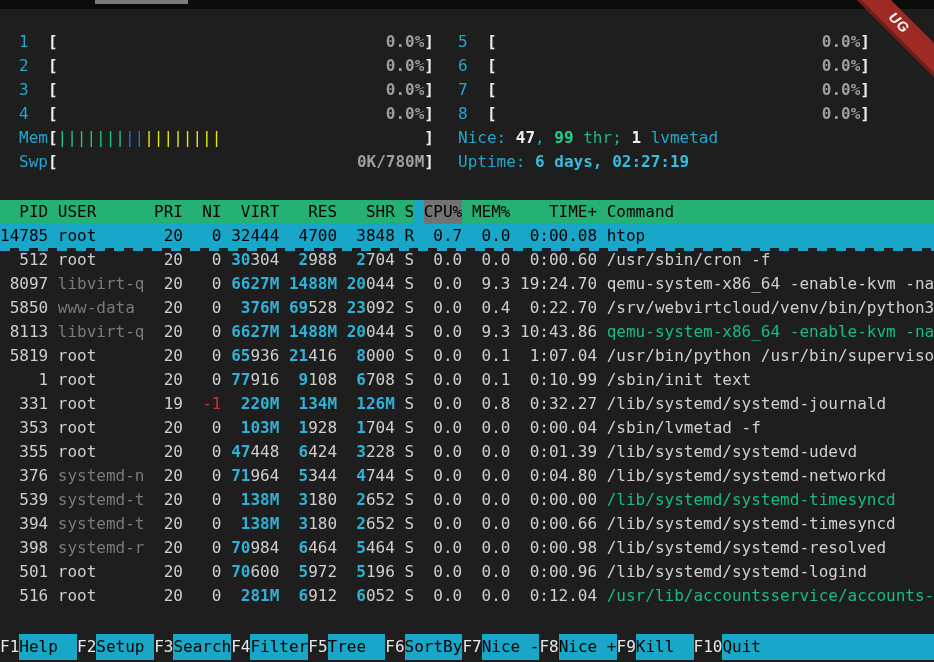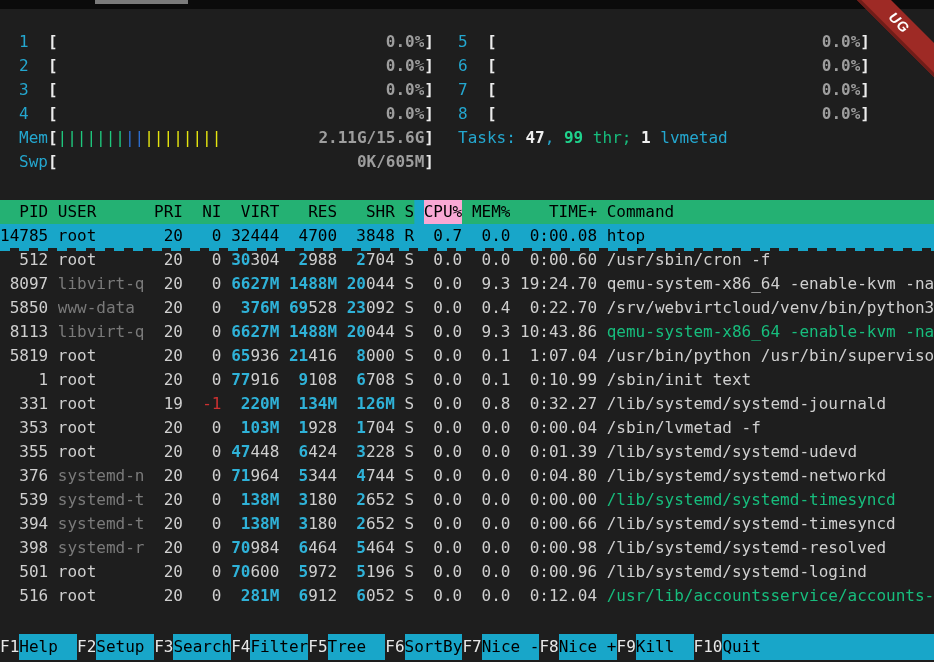--- a/index.html
+++ b/index.html
@@ -30,21 +30,21 @@
   .c-green{color:#17bd7d;}
   .c-greenb{color:#1fd38d;font-weight:bold;}
   
   .table{margin-top:26px;}
   .trow{display:flex;height:24px;white-space:pre;position:relative;}
   .cell{display:block;overflow:hidden;}
   .gap{margin-left:1ch;}
   .cmd{flex:1;}
   .thead{background:#24b173;}
   .thead .cell{color:#000;}
-  .sortcell{background:#f9a8d4;box-shadow:-9.7px 0 0 #18a6c9;}
+  .sortcell{background:#737373;box-shadow:-9.7px 0 0 #18a6c9;}
   .num-hi{color:#2fb2d8;font-weight:bold;}
   .dimuser{color:#7a7a7a;}
   .cmdgreen{color:#17bd7d;}
   .nired{color:#cd3131;}
   .sel{background:#18a6c9;}
   .sel .cell,.sel span{color:#000 !important;font-weight:normal !important;}
   .sel::after{content:"";position:absolute;left:0;top:24px;width:100%;height:3px;z-index:2;
               background:repeating-linear-gradient(90deg,#18a6c9 0 10px,transparent 10px 19px);}
   
   .fbar{position:absolute;left:0;bottom:2px;width:934px;height:26px;line-height:26px;
@@ -65,29 +65,30 @@
   <div class="ribbon">
     <span>UG</span>
   </div>
 
   <div class="meters">
     <div class="mcol-left">
         <div class="meter-row"><span class="mcap">1</span><span class="br">[</span><div class="minner"><span class="pipes"></span><span class="mval">0.0%</span></div><span class="br">]</span></div>
         <div class="meter-row"><span class="mcap">2</span><span class="br">[</span><div class="minner"><span class="pipes"></span><span class="mval">0.0%</span></div><span class="br">]</span></div>
         <div class="meter-row"><span class="mcap">3</span><span class="br">[</span><div class="minner"><span class="pipes"></span><span class="mval">0.0%</span></div><span class="br">]</span></div>
         <div class="meter-row"><span class="mcap">4</span><span class="br">[</span><div class="minner"><span class="pipes"></span><span class="mval">0.0%</span></div><span class="br">]</span></div>
-        <div class="meter-row"><span class="mcap">Mem</span><span class="br">[</span><div class="minner"><span class="pipes"><span class="pipe-green">|||||||</span><span class="pipe-blue">||</span><span class="pipe-yellow">||||||||</span></span><span class="mval">2.11G/15.6G</span></div><span class="br">]</span></div>
-        <div class="meter-row"><span class="mcap">Swp</span><span class="br">[</span><div class="minner"><span class="pipes"></span><span class="mval">0K/605M</span></div><span class="br">]</span></div>
+        <div class="meter-row"><span class="mcap">Mem</span><span class="br">[</span><div class="minner"><span class="pipes"><span class="pipe-green">|||||||</span><span class="pipe-blue">||</span><span class="pipe-yellow">||||||||</span></span></div><span class="br">]</span></div>
+        <div class="meter-row"><span class="mcap">Swp</span><span class="br">[</span><div class="minner"><span class="pipes"></span><span class="mval">0K/780M</span></div><span class="br">]</span></div>
       </div>
     <div class="mcol-right">
         <div class="meter-row"><span class="mcap">5</span><span class="br">[</span><div class="minner"><span class="pipes"></span><span class="mval">0.0%</span></div><span class="br">]</span></div>
         <div class="meter-row"><span class="mcap">6</span><span class="br">[</span><div class="minner"><span class="pipes"></span><span class="mval">0.0%</span></div><span class="br">]</span></div>
         <div class="meter-row"><span class="mcap">7</span><span class="br">[</span><div class="minner"><span class="pipes"></span><span class="mval">0.0%</span></div><span class="br">]</span></div>
         <div class="meter-row"><span class="mcap">8</span><span class="br">[</span><div class="minner"><span class="pipes"></span><span class="mval">0.0%</span></div><span class="br">]</span></div>
-        <div class="info-row"><span class="c-cyan">Tasks: </span><span class="c-whiteb">47</span><span class="c-cyan">, </span><span class="c-greenb">99</span><span class="c-green"> thr; </span><span class="c-whiteb">1</span><span class="c-cyan"> lvmetad</span></div>
+        <div class="info-row"><span class="c-cyan">Nice: </span><span class="c-whiteb">47</span><span class="c-cyan">, </span><span class="c-greenb">99</span><span class="c-green"> thr; </span><span class="c-whiteb">1</span><span class="c-cyan"> lvmetad</span></div>
+        <div class="info-row"><span class="c-cyan">Uptime: </span><span class="c-cyanb">6 days, 02:27:19</span></div>
       </div>
   </div>
 
   <div class="table">
     <div class="trow thead"><span class="cell" style="width: 5ch; text-align: right;">PID</span><span class="cell gap" style="width: 9ch; text-align: left;">USER</span><span class="cell gap" style="width: 3ch; text-align: right;">PRI</span><span class="cell gap" style="width: 3ch; text-align: right;">NI</span><span class="cell gap" style="width: 5ch; text-align: right;">VIRT</span><span class="cell gap" style="width: 5ch; text-align: right;">RES</span><span class="cell gap" style="width: 5ch; text-align: right;">SHR</span><span class="cell gap" style="width: 1ch; text-align: left;">S</span><span class="cell gap sortcell" style="width: 4ch; text-align: right;">CPU%</span><span class="cell gap" style="width: 4ch; text-align: right;">MEM%</span><span class="cell gap" style="width: 8ch; text-align: right;">TIME+</span><span class="cell gap cmd" style="text-align: left;">Command</span></div>
     <div>
         <div class="trow sel"><span class="cell" style="width: 5ch; text-align: right;">14785</span><span class="cell gap" style="width: 9ch; text-align: left;">root</span><span class="cell gap" style="width: 3ch; text-align: right;">20</span><span class="cell gap" style="width: 3ch; text-align: right;">0</span><span class="cell gap" style="width: 5ch; text-align: right;"><span class="num-hi">32</span><span>444</span></span><span class="cell gap" style="width: 5ch; text-align: right;"><span class="num-hi">4</span><span>700</span></span><span class="cell gap" style="width: 5ch; text-align: right;"><span class="num-hi">3</span><span>848</span></span><span class="cell gap" style="width: 1ch; text-align: left;">R</span><span class="cell gap" style="width: 4ch; text-align: right;">0.7</span><span class="cell gap" style="width: 4ch; text-align: right;">0.0</span><span class="cell gap" style="width: 8ch; text-align: right;">0:00.08</span><span class="cell gap cmd" style="text-align: left;">htop</span></div>
         <div class="trow"><span class="cell" style="width: 5ch; text-align: right;">512</span><span class="cell gap" style="width: 9ch; text-align: left;">root</span><span class="cell gap" style="width: 3ch; text-align: right;">20</span><span class="cell gap" style="width: 3ch; text-align: right;">0</span><span class="cell gap" style="width: 5ch; text-align: right;"><span class="num-hi">30</span><span>304</span></span><span class="cell gap" style="width: 5ch; text-align: right;"><span class="num-hi">2</span><span>988</span></span><span class="cell gap" style="width: 5ch; text-align: right;"><span class="num-hi">2</span><span>704</span></span><span class="cell gap" style="width: 1ch; text-align: left;">S</span><span class="cell gap" style="width: 4ch; text-align: right;">0.0</span><span class="cell gap" style="width: 4ch; text-align: right;">0.0</span><span class="cell gap" style="width: 8ch; text-align: right;">0:00.60</span><span class="cell gap cmd" style="text-align: left;">/usr/sbin/cron -f</span></div>
         <div class="trow"><span class="cell" style="width: 5ch; text-align: right;">8097</span><span class="cell gap dimuser" style="width: 9ch; text-align: left;">libvirt-q</span><span class="cell gap" style="width: 3ch; text-align: right;">20</span><span class="cell gap" style="width: 3ch; text-align: right;">0</span><span class="cell gap" style="width: 5ch; text-align: right;"><span class="num-hi">6627M</span></span><span class="cell gap" style="width: 5ch; text-align: right;"><span class="num-hi">1488M</span></span><span class="cell gap" style="width: 5ch; text-align: right;"><span class="num-hi">20</span><span>044</span></span><span class="cell gap" style="width: 1ch; text-align: left;">S</span><span class="cell gap" style="width: 4ch; text-align: right;">0.0</span><span class="cell gap" style="width: 4ch; text-align: right;">9.3</span><span class="cell gap" style="width: 8ch; text-align: right;">19:24.70</span><span class="cell gap cmd" style="text-align: left;">qemu-system-x86_64 -enable-kvm -na</span></div>
         <div class="trow"><span class="cell" style="width: 5ch; text-align: right;">5850</span><span class="cell gap dimuser" style="width: 9ch; text-align: left;">www-data</span><span class="cell gap" style="width: 3ch; text-align: right;">20</span><span class="cell gap" style="width: 3ch; text-align: right;">0</span><span class="cell gap" style="width: 5ch; text-align: right;"><span class="num-hi">376M</span></span><span class="cell gap" style="width: 5ch; text-align: right;"><span class="num-hi">69</span><span>528</span></span><span class="cell gap" style="width: 5ch; text-align: right;"><span class="num-hi">23</span><span>092</span></span><span class="cell gap" style="width: 1ch; text-align: left;">S</span><span class="cell gap" style="width: 4ch; text-align: right;">0.0</span><span class="cell gap" style="width: 4ch; text-align: right;">0.4</span><span class="cell gap" style="width: 8ch; text-align: right;">0:22.70</span><span class="cell gap cmd" style="text-align: left;">/srv/webvirtcloud/venv/bin/python3</span></div>

